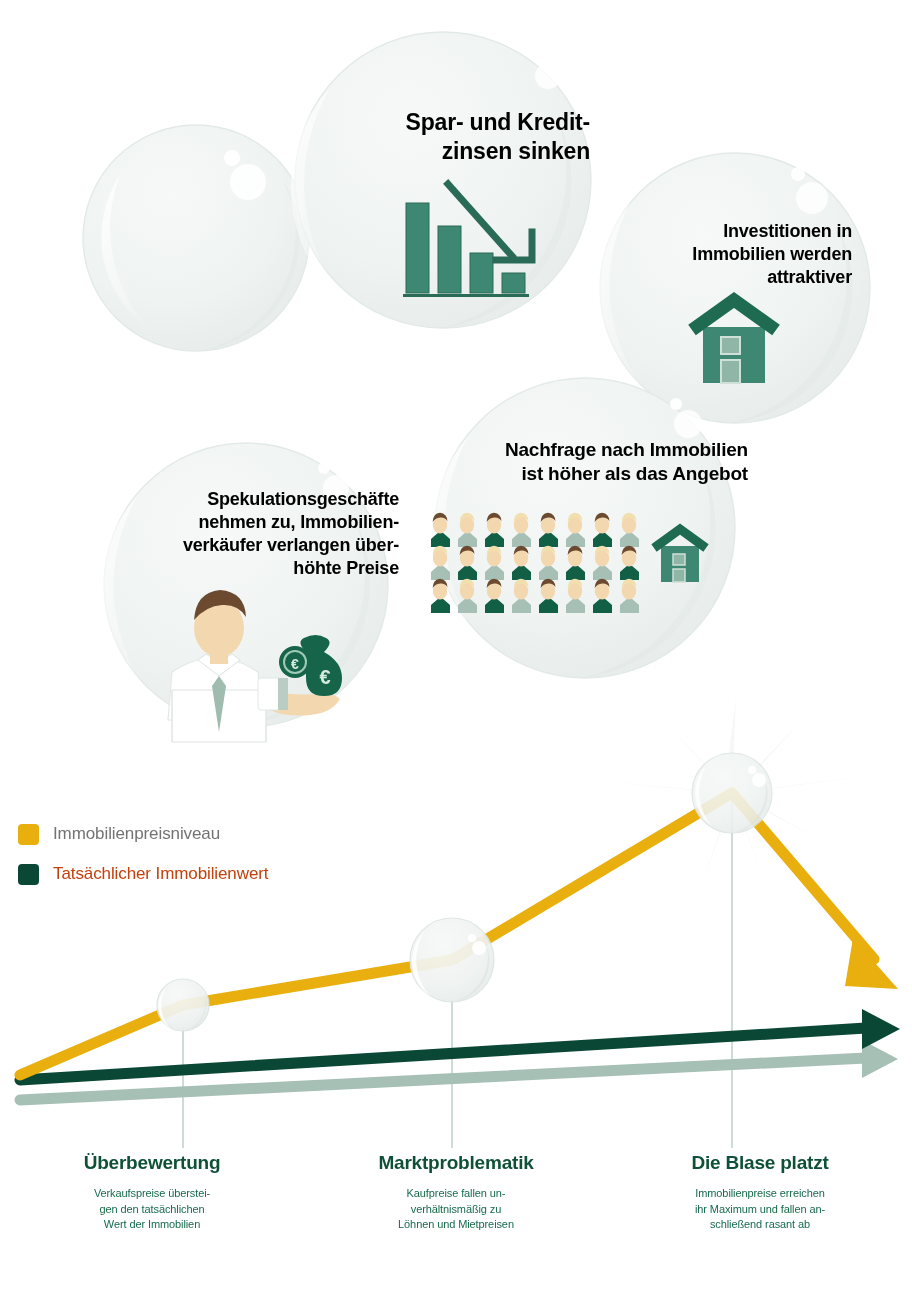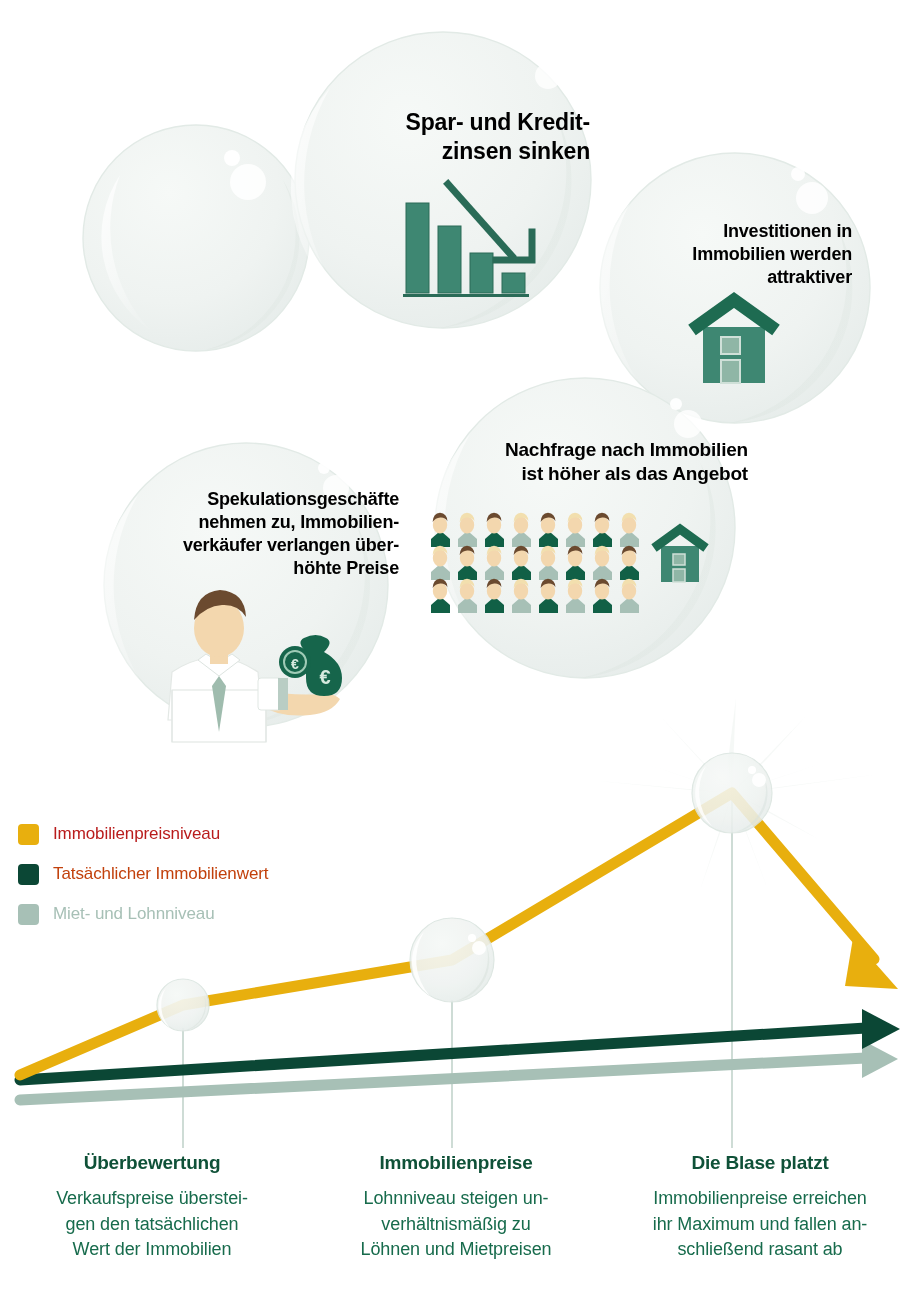--- a/index.html
+++ b/index.html
@@ -24,21 +24,21 @@
 
   .legend{position:absolute;left:18px;top:818px;width:340px;}
   .legend-row{display:flex;align-items:center;height:32px;margin-bottom:8px;}
   .legend-swatch{width:21px;height:21px;border-radius:4px;flex:0 0 auto;margin-right:14px;}
   .legend-label{font-size:17px;font-weight:500;letter-spacing:-0.1px;}
 
   .stage-cols{position:absolute;left:0;top:1152px;width:912px;
     display:flex;}
   .stage-col{flex:1 1 0;text-align:center;padding:0 22px;box-sizing:border-box;}
   .stage-title{font-size:19px;font-weight:700;color:#0f5138;margin:0 0 12px 0;letter-spacing:-0.2px;}
-  .stage-desc{font-size:18px;font-weight:400;color:#176b4c;line-height:1.42;white-space:pre-line;letter-spacing:-0.1px;}
+  .stage-desc{font-size:11px;font-weight:400;color:#176b4c;line-height:1.42;white-space:pre-line;letter-spacing:-0.1px;}
 </style>
 </head>
 <body>
 
 <div id="stage">
 
   <svg id="scene" viewBox="0 0 912 1299">
     <defs>
       <radialGradient id="bubGrad" cx="38%" cy="30%" r="78%">
         <stop offset="0%" stop-color="#f6f9f7"></stop>
@@ -348,42 +348,38 @@
   <div class="bub-text" id="t-spek">Spekulationsgeschäfte
 nehmen zu, Immobilien-
 verkäufer verlangen über-
 höhte Preise</div>
   <div class="bub-text" id="t-nach">Nachfrage nach Immobilien
 ist höher als das Angebot</div>
 
   <div class="legend">
     <div class="legend-row">
       <span class="legend-swatch" id="sw0" style="background: rgb(232, 175, 14);"></span>
-      <span class="legend-label" id="lb0" style="color: #b91c1c;">Immobilienpreisniveau</span>
+      <span class="legend-label" id="lb0" style="color: #737373;">Immobilienpreisniveau</span>
     </div>
     <div class="legend-row">
       <span class="legend-swatch" id="sw1" style="background: rgb(11, 71, 53);"></span>
       <span class="legend-label" id="lb1" style="color: #c2410c;">Tatsächlicher Immobilienwert</span>
-    </div>
-    <div class="legend-row">
-      <span class="legend-swatch" id="sw2" style="background: rgb(167, 192, 182);"></span>
-      <span class="legend-label" id="lb2" style="color: rgb(167, 192, 182);">Miet- und Lohnniveau</span>
     </div>
   </div>
 
   <div class="stage-cols">
     <div class="stage-col">
       <div class="stage-title">Überbewertung</div>
       <div class="stage-desc">Verkaufspreise überstei-
 gen den tatsächlichen
 Wert der Immobilien</div>
     </div>
     <div class="stage-col">
-      <div class="stage-title">Immobilienpreise</div>
-      <div class="stage-desc">Lohnniveau steigen un-
+      <div class="stage-title">Marktproblematik</div>
+      <div class="stage-desc">Kaufpreise fallen un-
 verhältnismäßig zu
 Löhnen und Mietpreisen</div>
     </div>
     <div class="stage-col">
       <div class="stage-title">Die Blase platzt</div>
       <div class="stage-desc">Immobilienpreise erreichen
 ihr Maximum und fallen an-
 schließend rasant ab</div>
     </div>
   </div>

